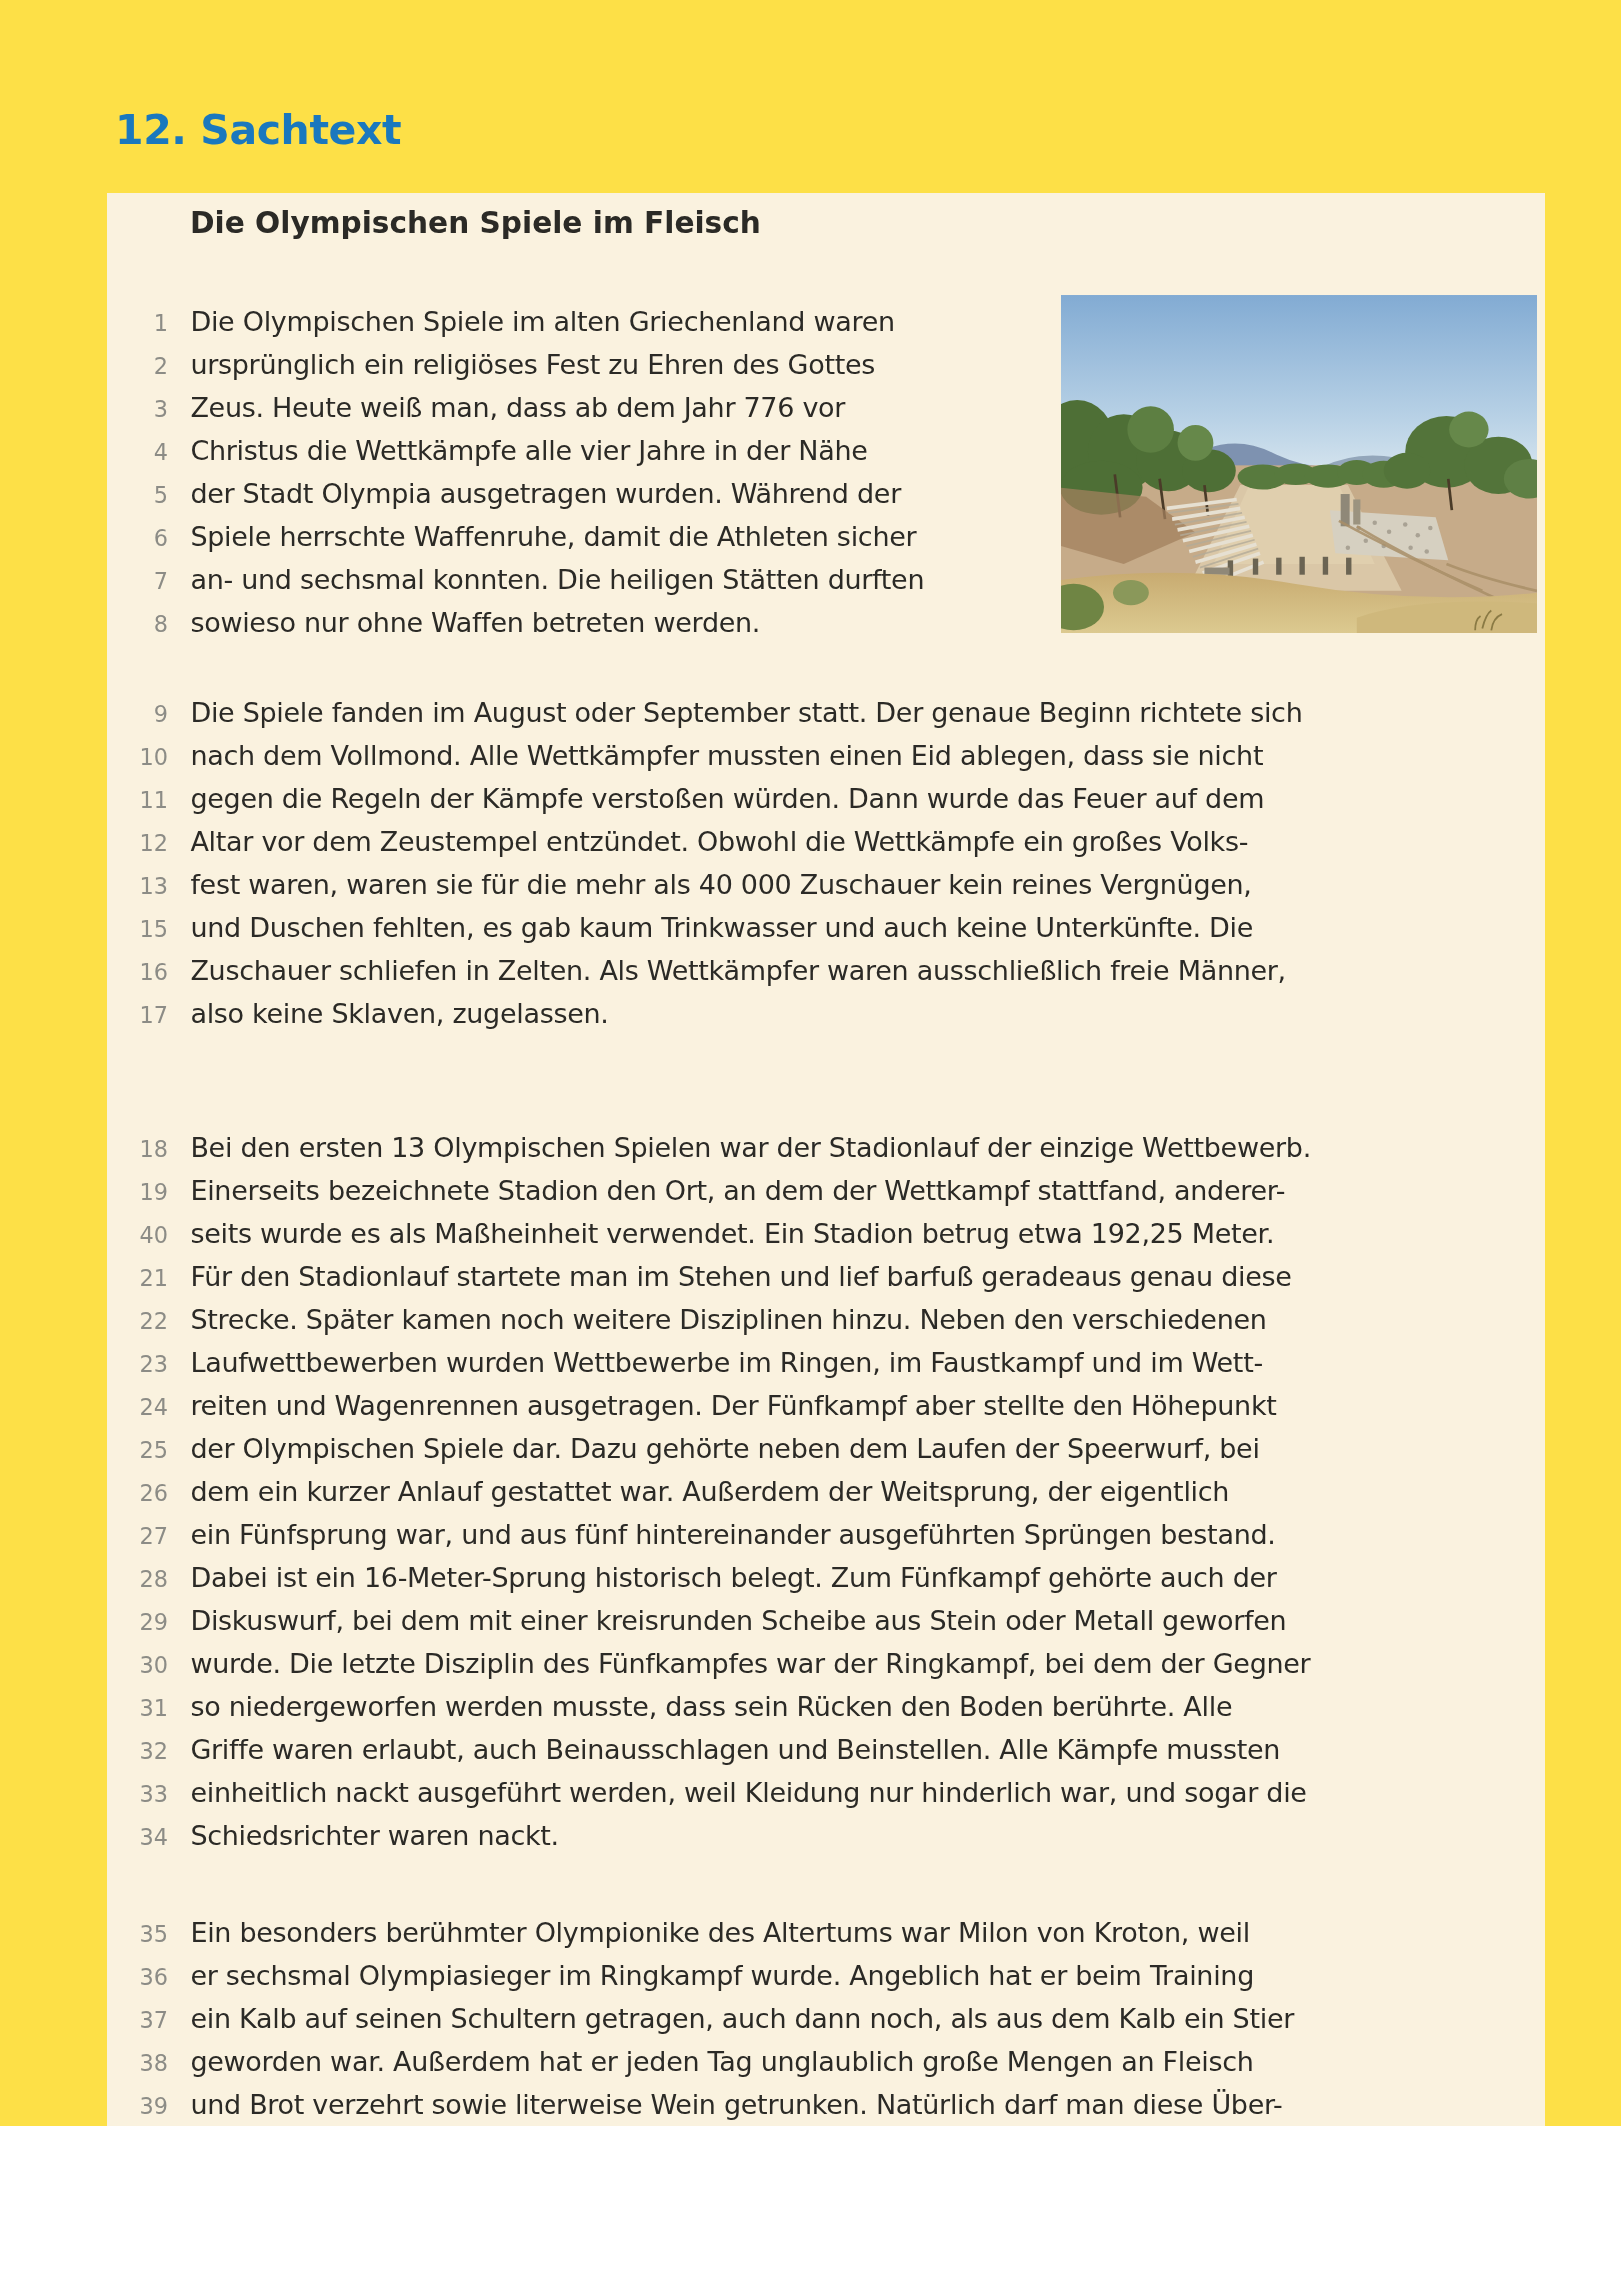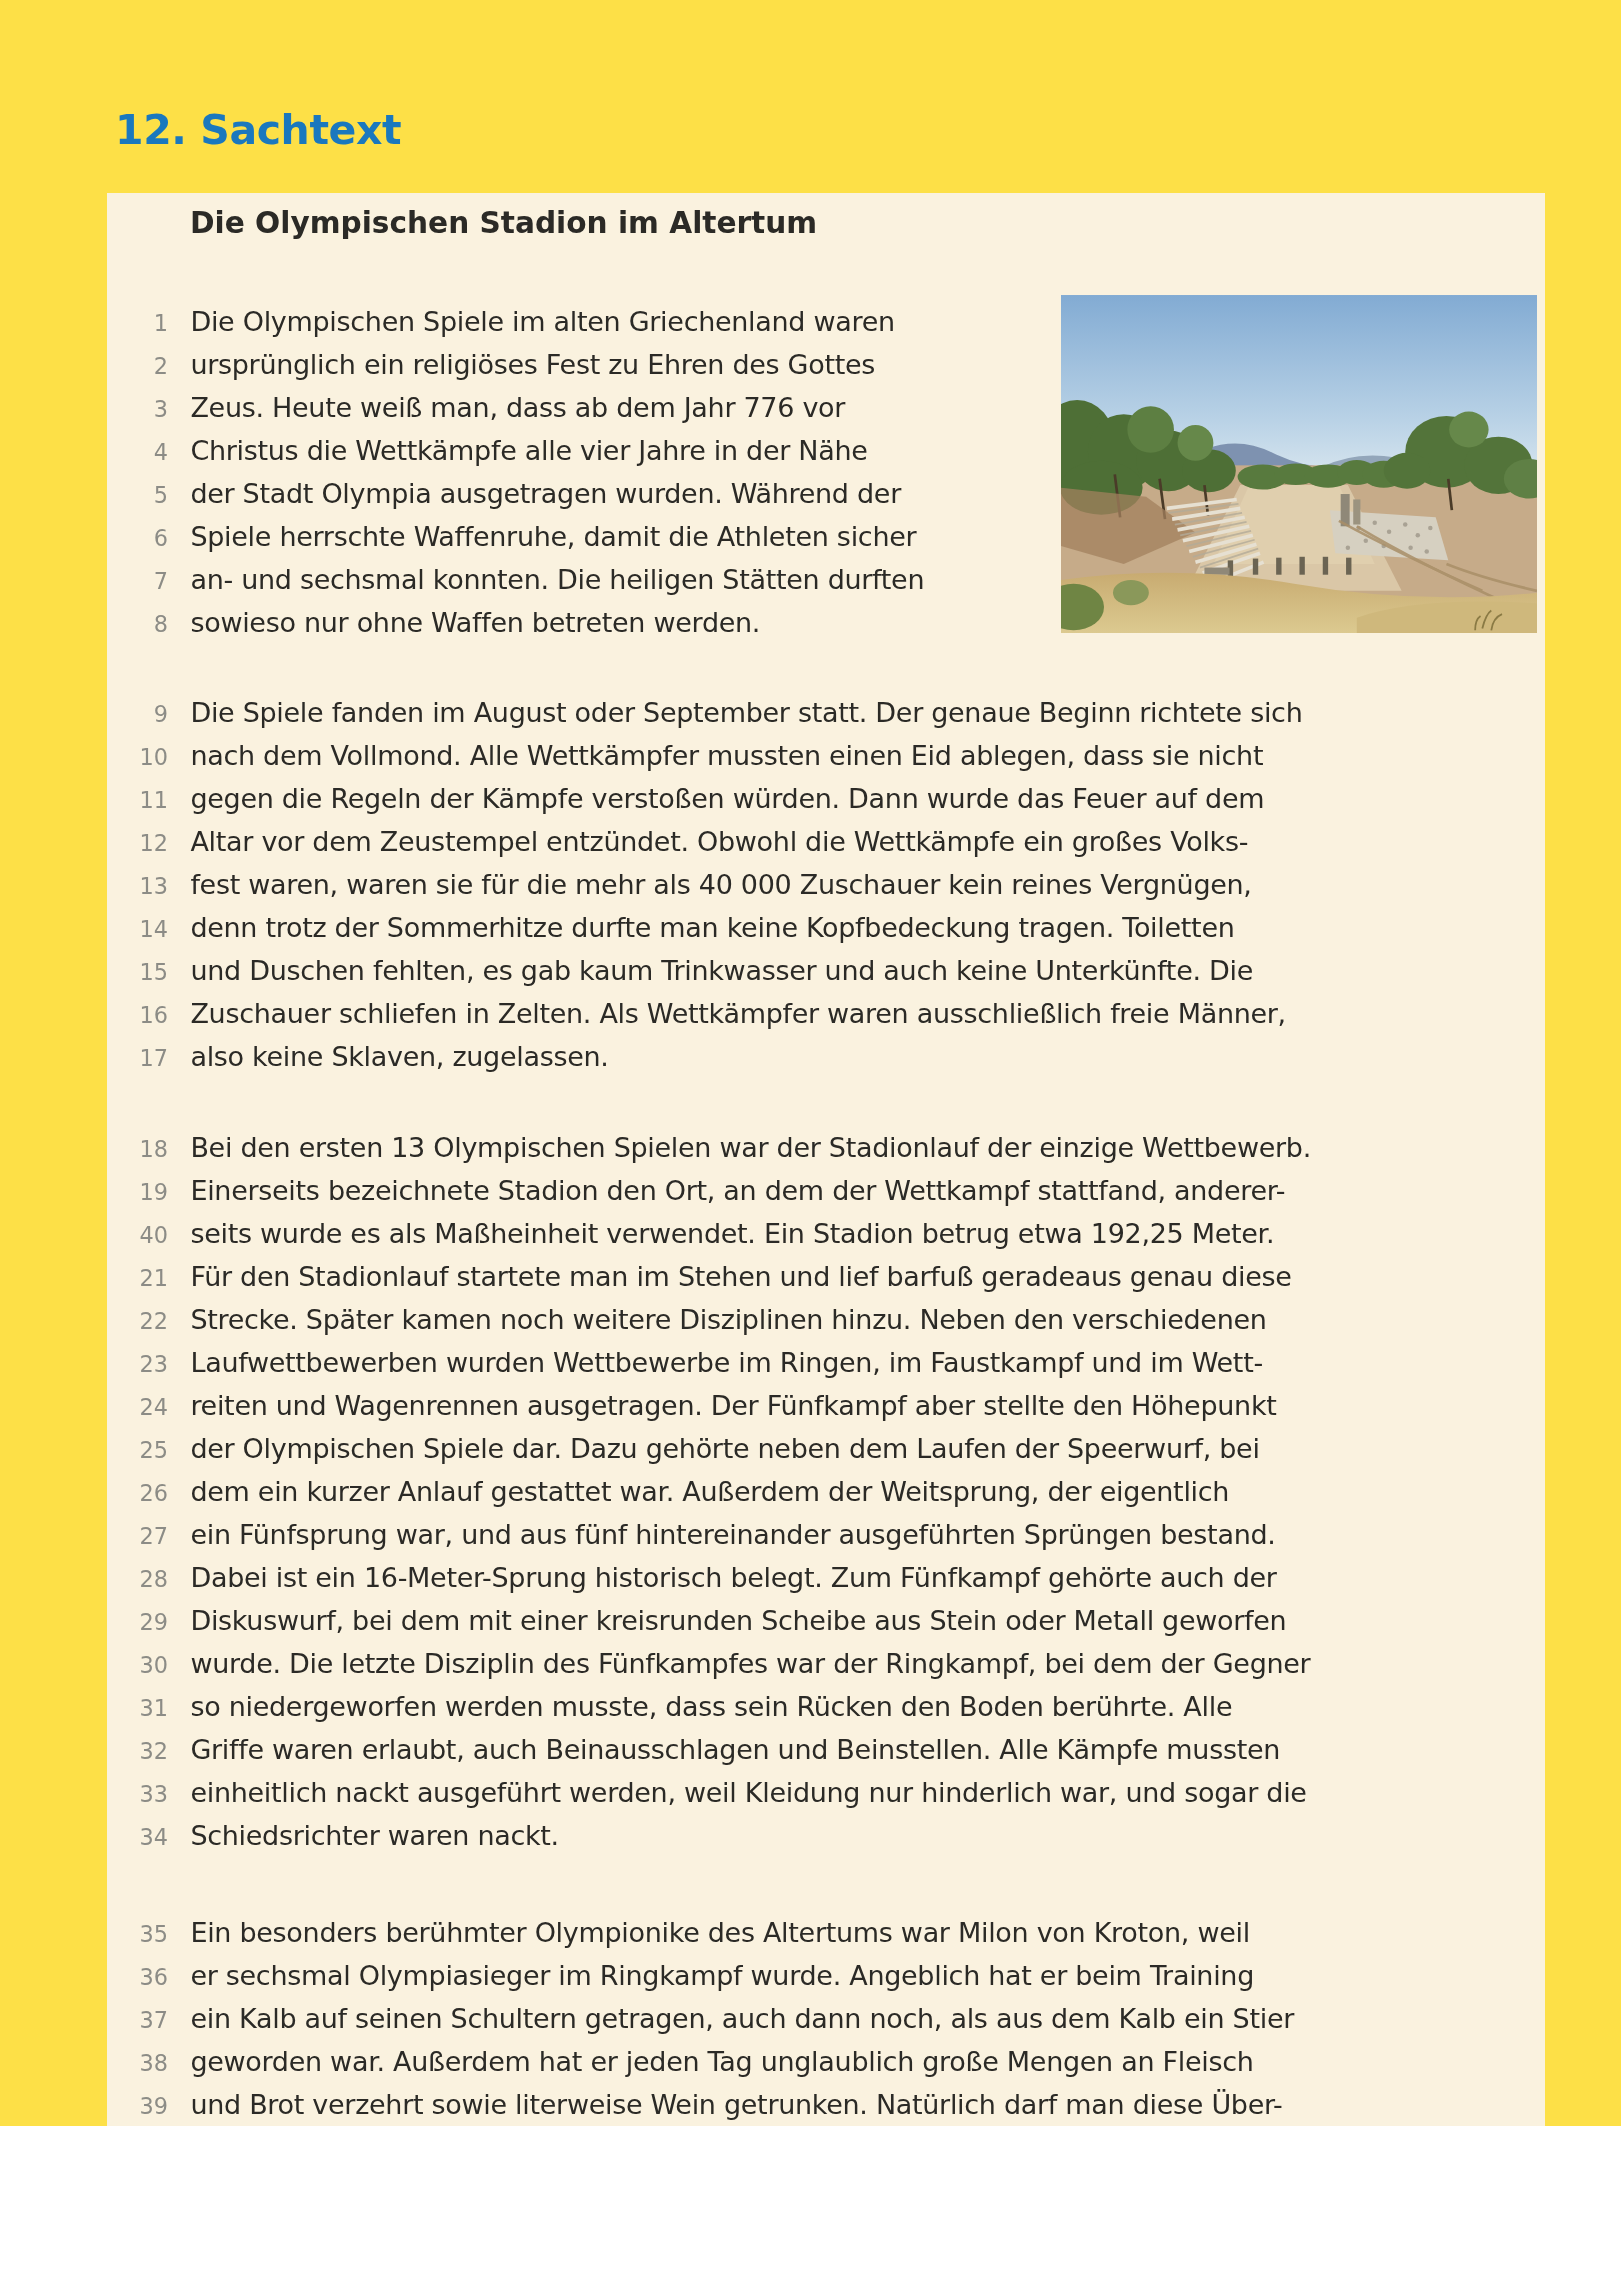--- a/index.html
+++ b/index.html
@@ -77,21 +77,21 @@
 </style>
 </head>
 <body>
 
 <div class="page">
 
   <h1 class="title">12. Sachtext</h1>
 
   <div class="textbox">
 
-    <h2 class="heading">Die Olympischen Stadion im Altertum</h2>
+    <h2 class="heading">Die Olympischen Spiele im Fleisch</h2>
 
     <figure class="photo">
       <svg viewBox="0 0 531 377" xmlns="http://www.w3.org/2000/svg">
         <defs>
           <linearGradient id="skyg" x1="0" y1="0" x2="0" y2="1">
             <stop offset="0" stop-color="#82abd3"></stop>
             <stop offset="0.65" stop-color="#b9d2e6"></stop>
             <stop offset="1" stop-color="#dde9f0"></stop>
           </linearGradient>
           <linearGradient id="grassg" x1="0" y1="0" x2="0" y2="1">
@@ -220,21 +220,20 @@
         <div class="line"><span class="num">6</span><span class="txt">Spiele herrschte Waffenruhe, damit die Athleten sicher</span></div>
         <div class="line"><span class="num">7</span><span class="txt">an- und sechsmal konnten. Die heiligen Stätten durften</span></div>
         <div class="line"><span class="num">8</span><span class="txt">sowieso nur ohne Waffen betreten werden.</span></div>
       </div>
     <div class="para" style="top:498px">
         <div class="line"><span class="num">9</span><span class="txt">Die Spiele fanden im August oder September statt. Der genaue Beginn richtete sich</span></div>
         <div class="line"><span class="num">10</span><span class="txt">nach dem Vollmond. Alle Wettkämpfer mussten einen Eid ablegen, dass sie nicht</span></div>
         <div class="line"><span class="num">11</span><span class="txt">gegen die Regeln der Kämpfe verstoßen würden. Dann wurde das Feuer auf dem</span></div>
         <div class="line"><span class="num">12</span><span class="txt">Altar vor dem Zeustempel entzündet. Obwohl die Wettkämpfe ein großes Volks-</span></div>
         <div class="line"><span class="num">13</span><span class="txt">fest waren, waren sie für die mehr als 40 000 Zuschauer kein reines Vergnügen,</span></div>
-        <div class="line"><span class="num">14</span><span class="txt">denn trotz der Sommerhitze durfte man keine Kopfbedeckung tragen. Toiletten</span></div>
         <div class="line"><span class="num">15</span><span class="txt">und Duschen fehlten, es gab kaum Trinkwasser und auch keine Unterkünfte. Die</span></div>
         <div class="line"><span class="num">16</span><span class="txt">Zuschauer schliefen in Zelten. Als Wettkämpfer waren ausschließlich freie Männer,</span></div>
         <div class="line"><span class="num">17</span><span class="txt">also keine Sklaven, zugelassen.</span></div>
       </div>
     <div class="para" style="top:933px">
         <div class="line"><span class="num">18</span><span class="txt">Bei den ersten 13 Olympischen Spielen war der Stadionlauf der einzige Wettbewerb.</span></div>
         <div class="line"><span class="num">19</span><span class="txt">Einerseits bezeichnete Stadion den Ort, an dem der Wettkampf stattfand, anderer-</span></div>
         <div class="line"><span class="num">40</span><span class="txt">seits wurde es als Maßheinheit verwendet. Ein Stadion betrug etwa 192,25 Meter.</span></div>
         <div class="line"><span class="num">21</span><span class="txt">Für den Stadionlauf startete man im Stehen und lief barfuß geradeaus genau diese</span></div>
         <div class="line"><span class="num">22</span><span class="txt">Strecke. Später kamen noch weitere Disziplinen hinzu. Neben den verschiedenen</span></div>

